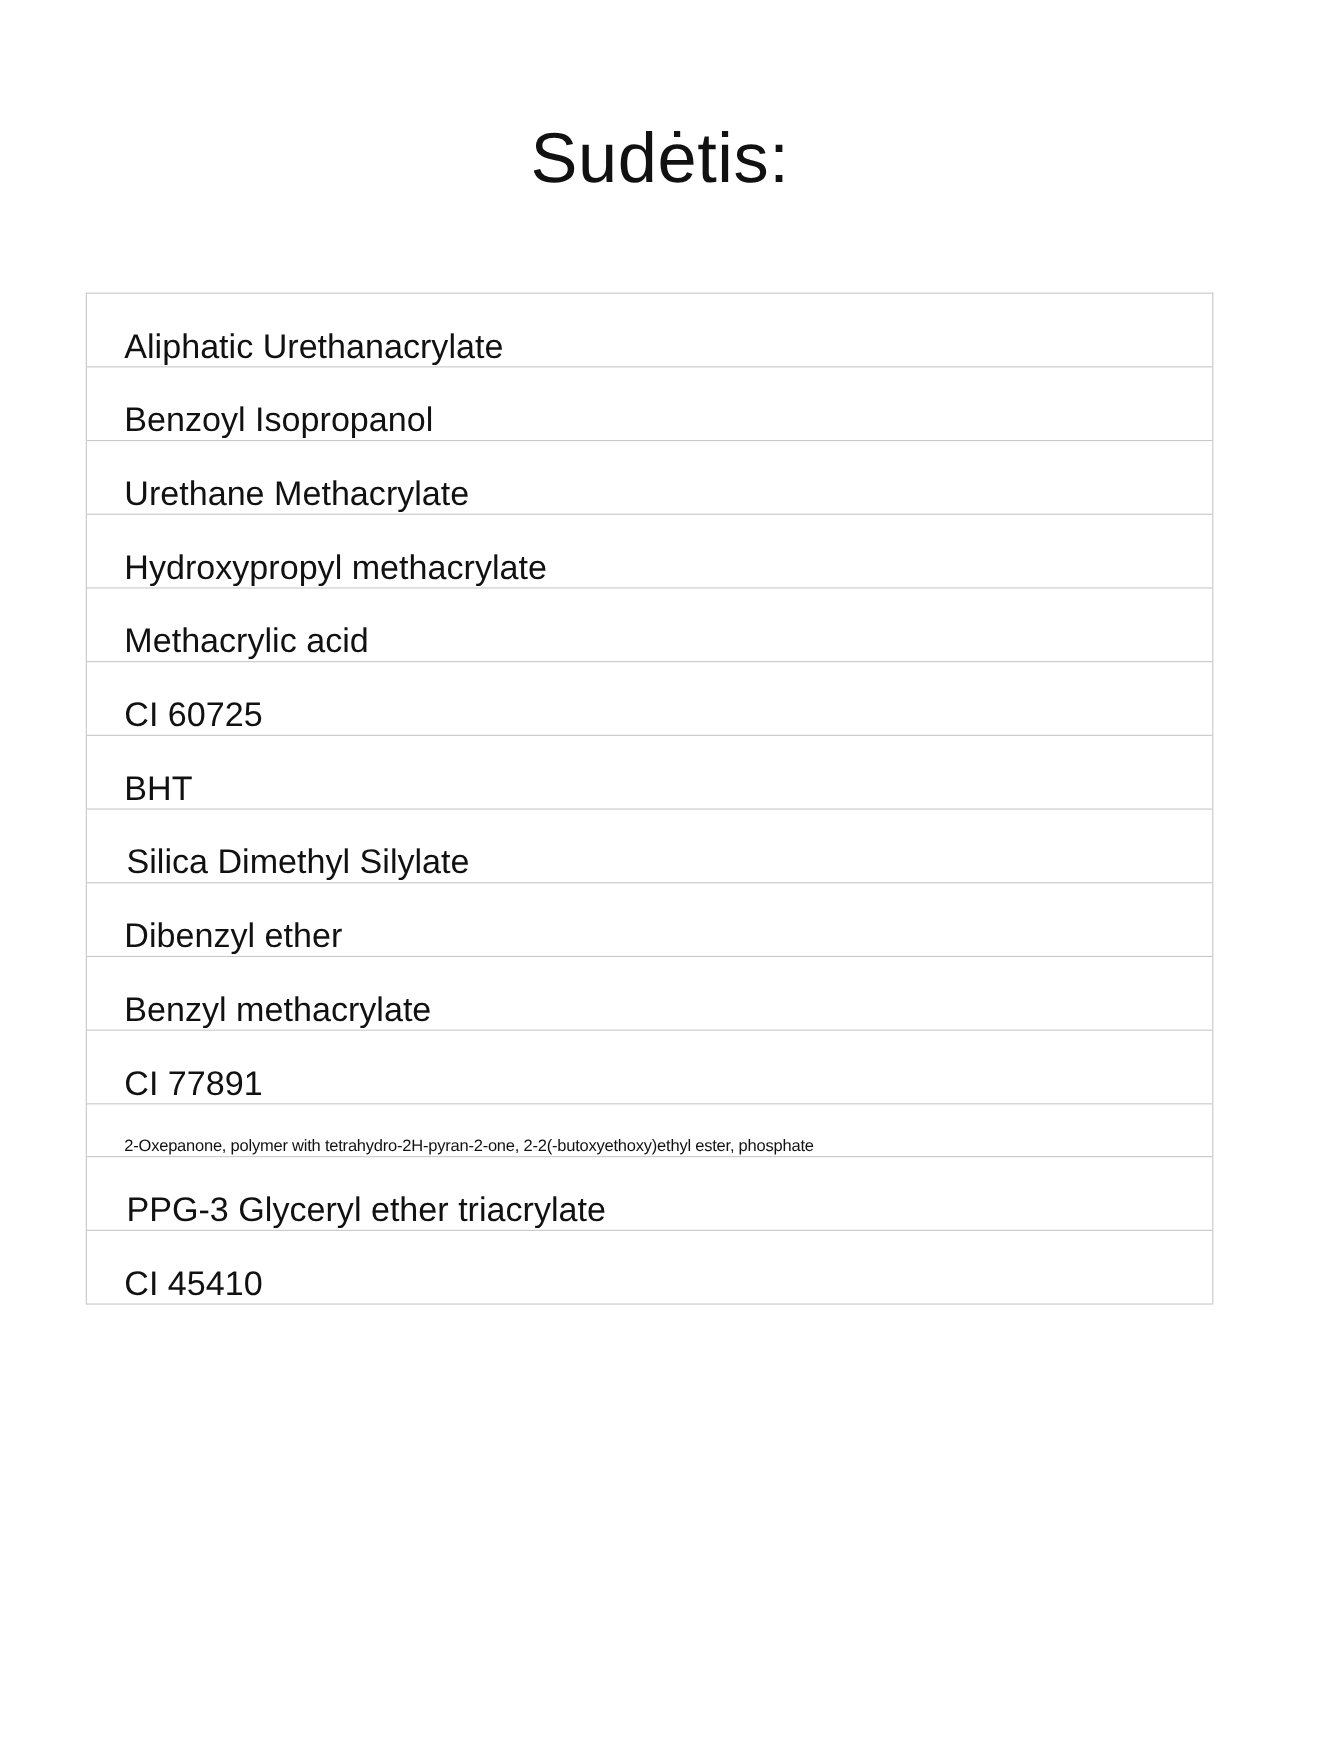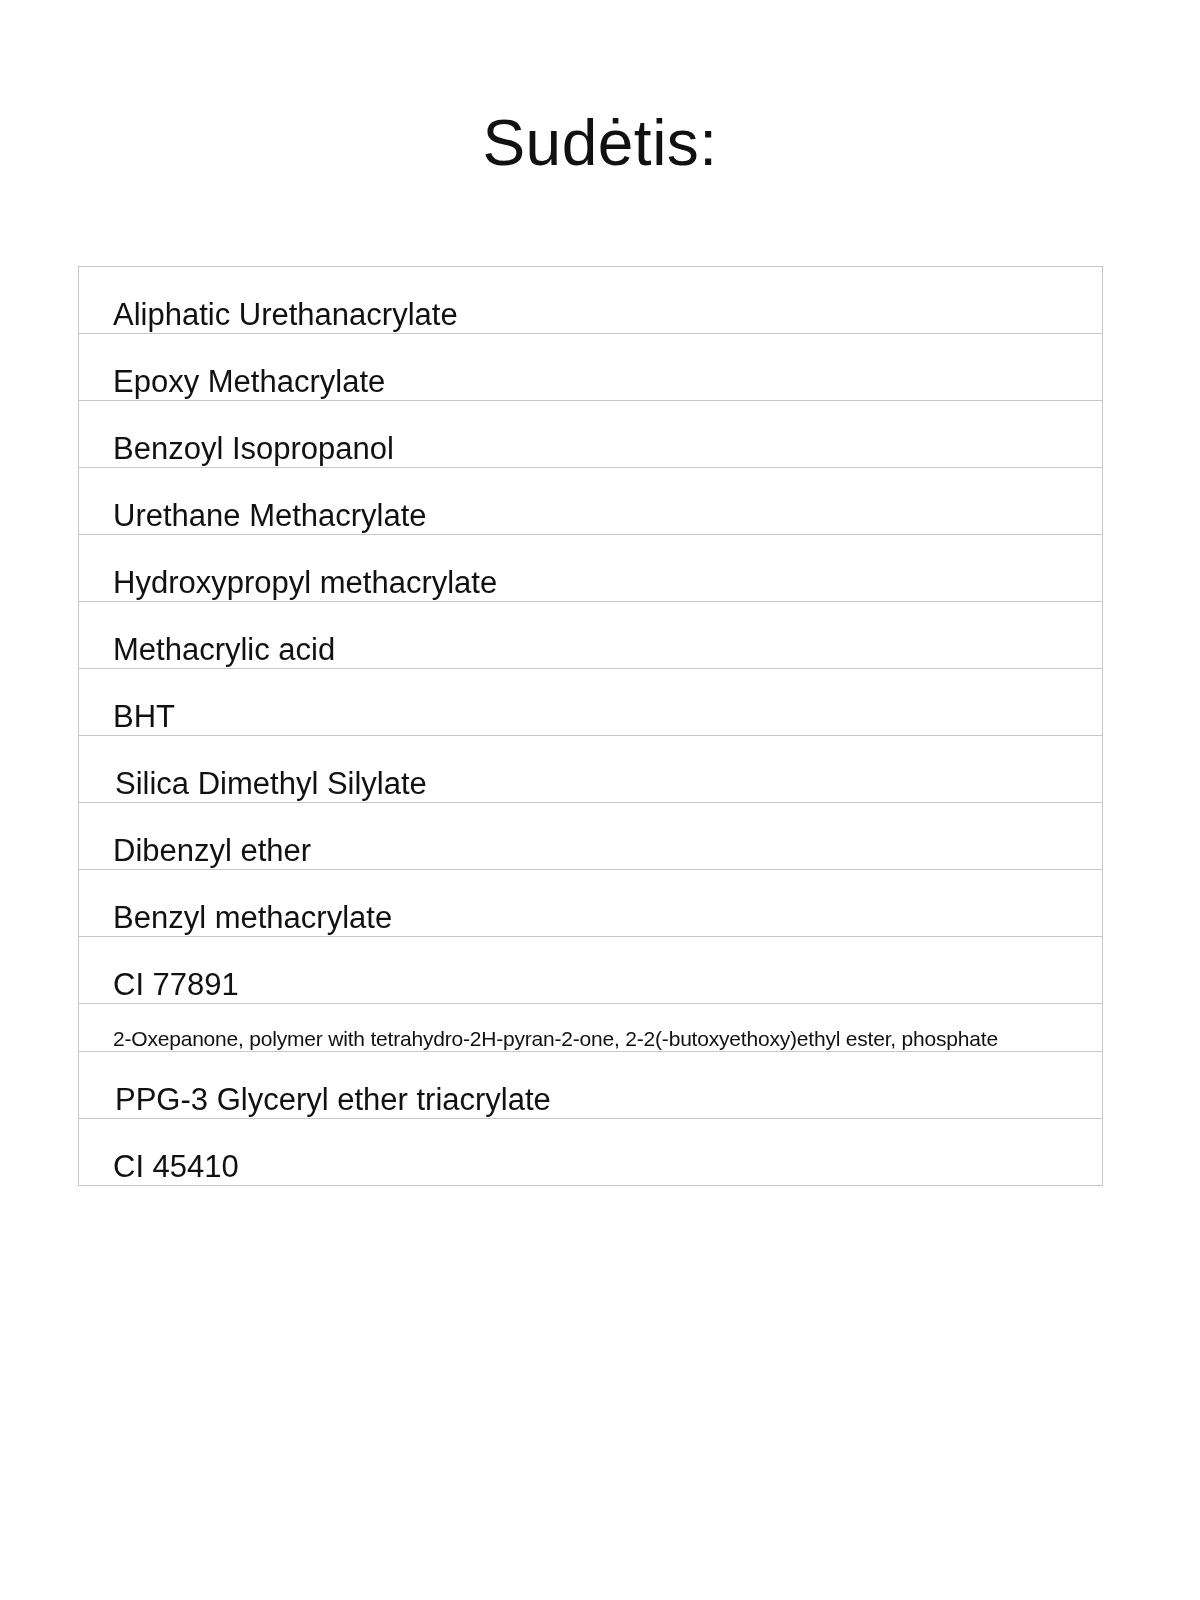--- a/index.html
+++ b/index.html
@@ -56,62 +56,62 @@
     height: 48px;
   }
   .cell {
     font-size: 31px;
     font-weight: 400;
     line-height: 1.2;
     color: #111111;
     white-space: nowrap;
   }
   .cell.small {
-    font-size: 21px;
+    font-size: 15px;
     letter-spacing: -0.2px;
     margin-top: 40px;
   }
   .row.indent-1 {
     padding-left: 36px;
   }
 </style>
 </head>
 <body>
 
 <div class="page">
 
   <h1 class="title">Sudėtis:</h1>
 
   <div class="table-wrap">
 
     <div class="row h-tall">
       <span class="cell">Aliphatic Urethanacrylate</span>
     </div>
 
-    <div class="row h-tall">
-      <span class="cell">Epoxy Methacrylate</span>
-    </div>
 
 
     <div class="row h-tall">
       <span class="cell">Benzoyl Isopropanol</span>
     </div>
 
     <div class="row h-tall">
       <span class="cell">Urethane Methacrylate</span>
     </div>
 
     <div class="row h-tall">
       <span class="cell">Hydroxypropyl methacrylate</span>
     </div>
 
     <div class="row h-tall">
       <span class="cell">Methacrylic acid</span>
     </div>
 
+    <div class="row h-tall">
+      <span class="cell">CI 60725</span>
+    </div>
 
     <div class="row h-tall">
       <span class="cell">BHT</span>
     </div>
 
 
     <div class="row h-tall indent-1">
       <span class="cell">Silica Dimethyl Silylate</span>
     </div>
 

